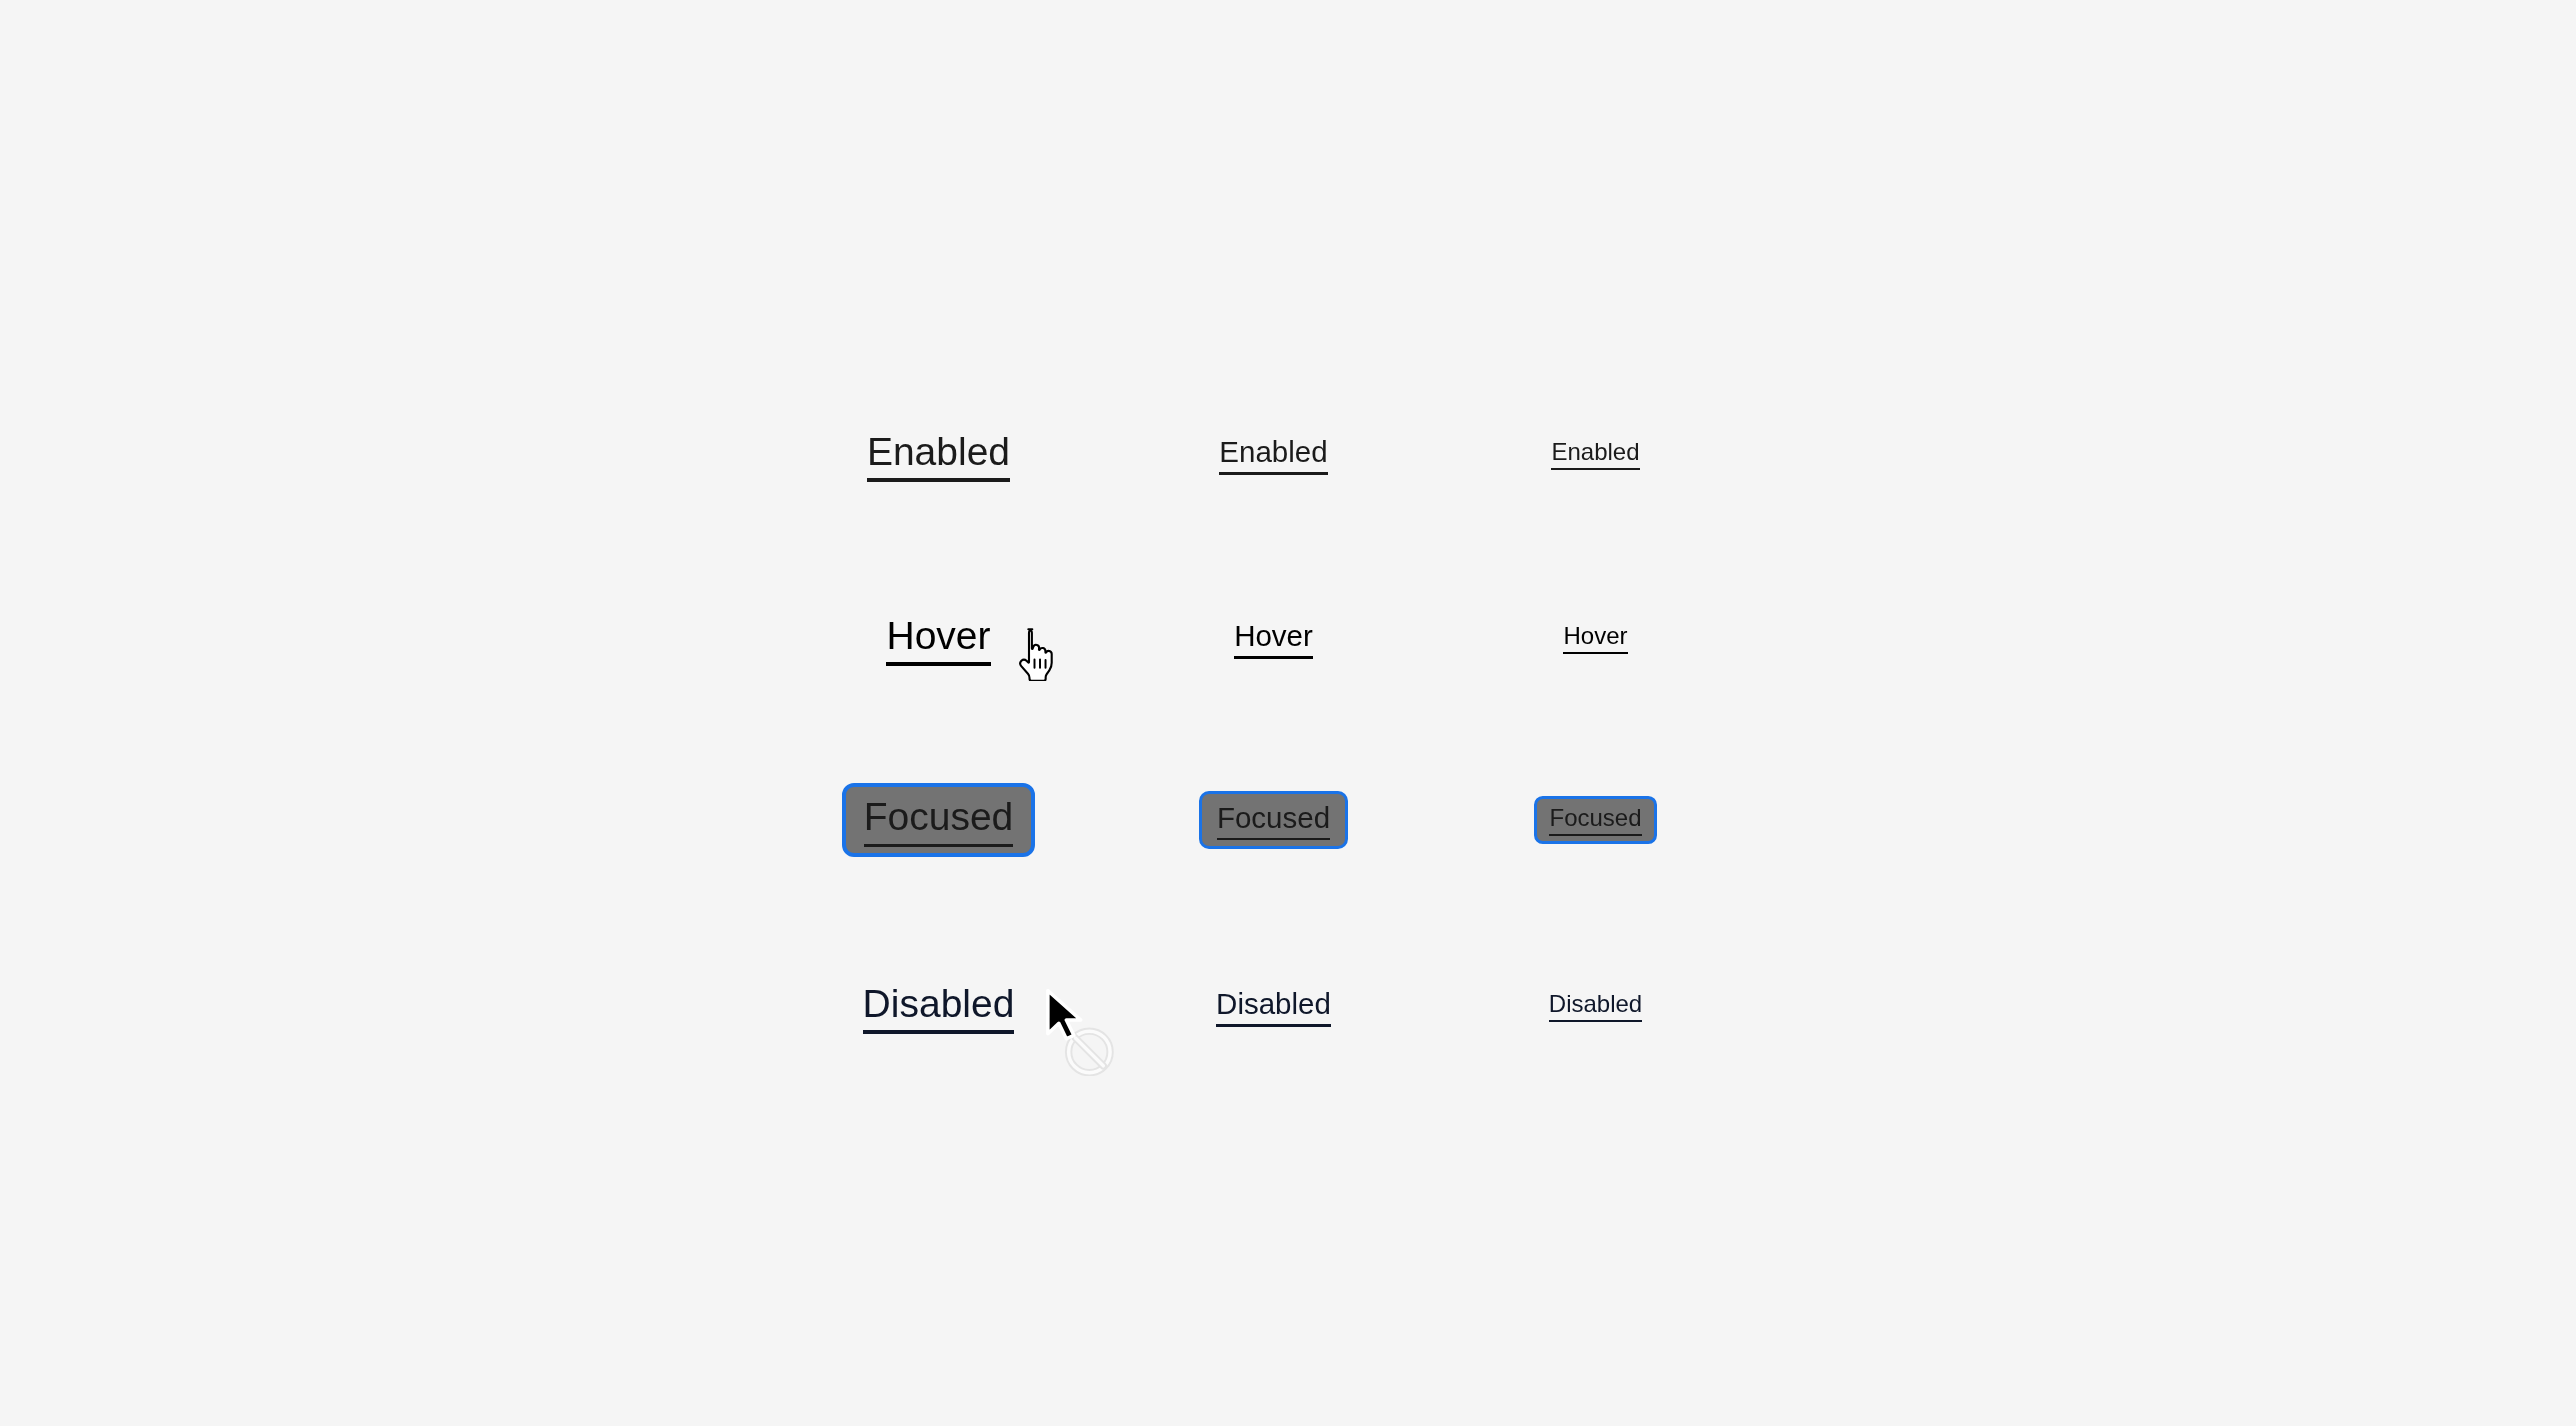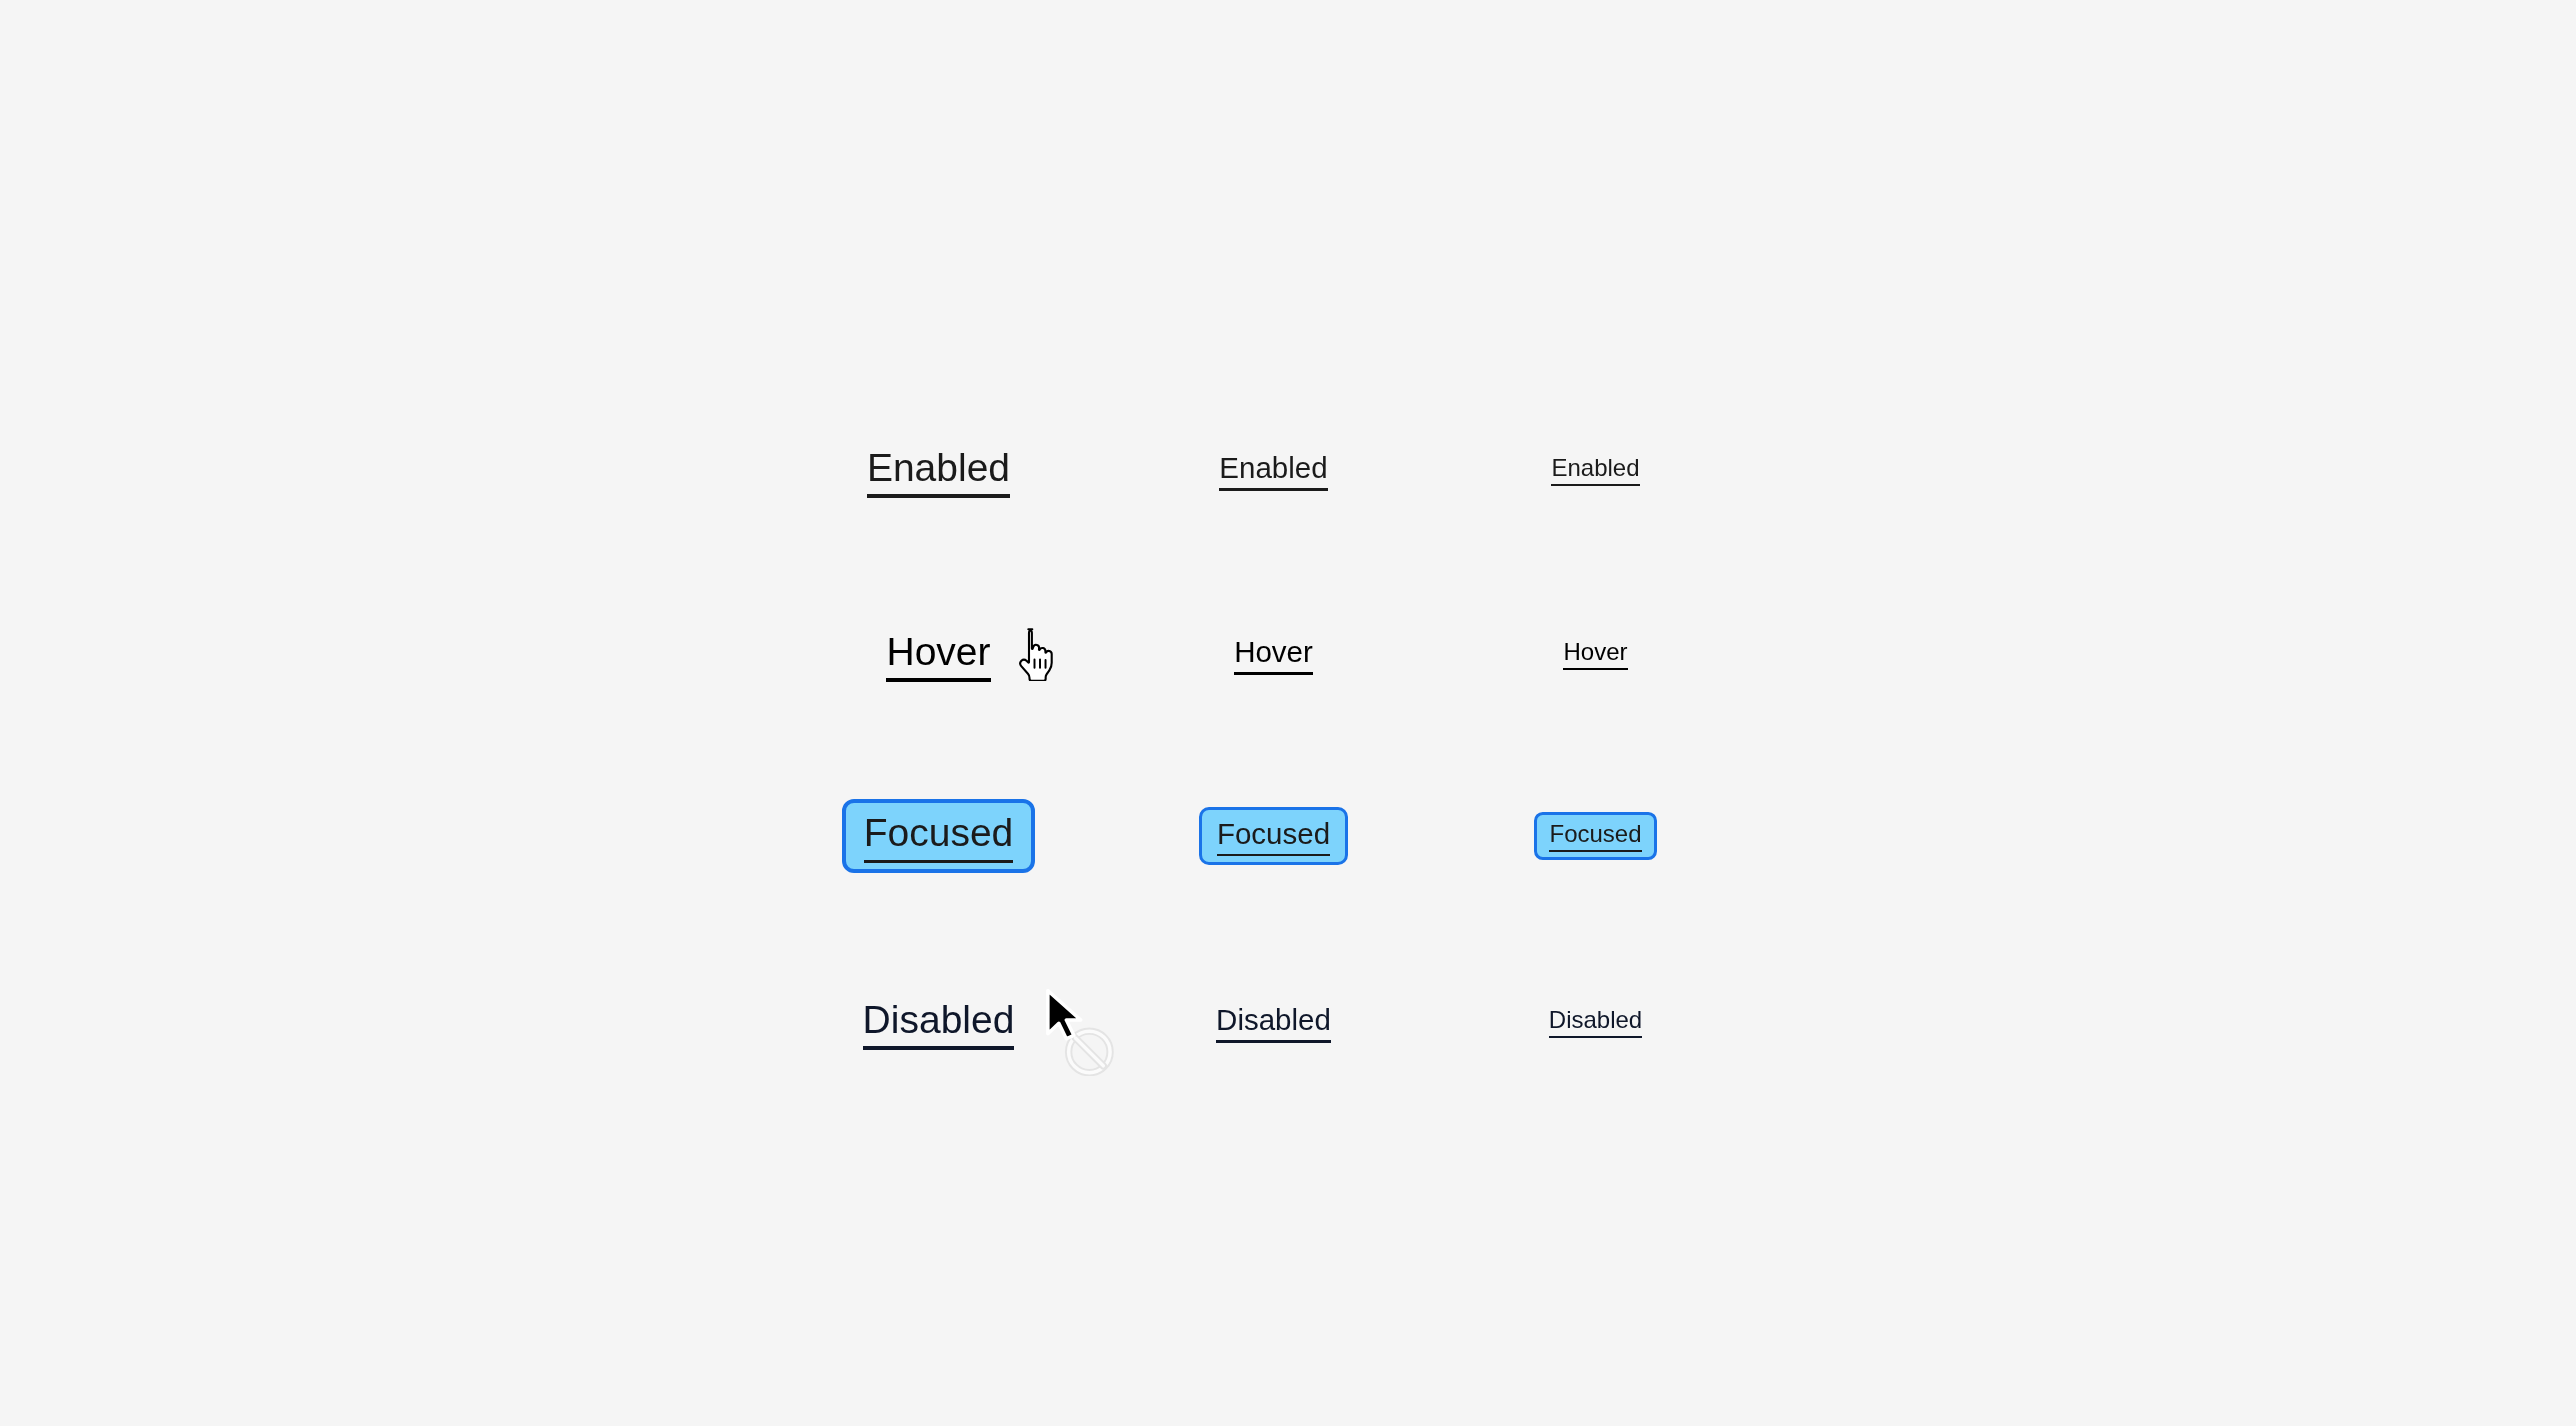--- a/index.html
+++ b/index.html
@@ -17,21 +17,21 @@
 
   #stage {
     position: absolute;
     inset: 0;
   }
 
   
   .matrix {
     position: absolute;
     left: 771px;
-    top: 376px;
+    top: 360px;
     width: 1047px;
     display: grid;
     grid-template-columns: 335px 335px 309px;
     grid-template-rows: 184px 184px 184px 184px;
     align-items: center;
     justify-items: center;
   }
 
   .cell {
     position: relative;
@@ -79,21 +79,21 @@
   .state-hover    { color: #000000; }
   .state-focused  { color: #1b1b1b; }
   .state-disabled { color: #0f172a; }
 
   
   .focus-ring {
     box-sizing: border-box;
     display: inline-flex;
     align-items: center;
     justify-content: center;
-    background: #7dd3fc;
+    background: #737373;
     border-style: solid;
     border-color: #1a73e8;
   }
   .ring-lg { border-width: 4px; border-radius: 12px; padding: 9.4px 17.4px 14.8px 17.4px; }
   .ring-md { border-width: 3.4px; border-radius: 10px; padding: 7.4px 14.8px 12px 14.8px; }
   .ring-sm { border-width: 3.4px; border-radius: 8.7px; padding: 6px 12px 10px 12px; }
 
   
   .cursor {
     position: absolute;

